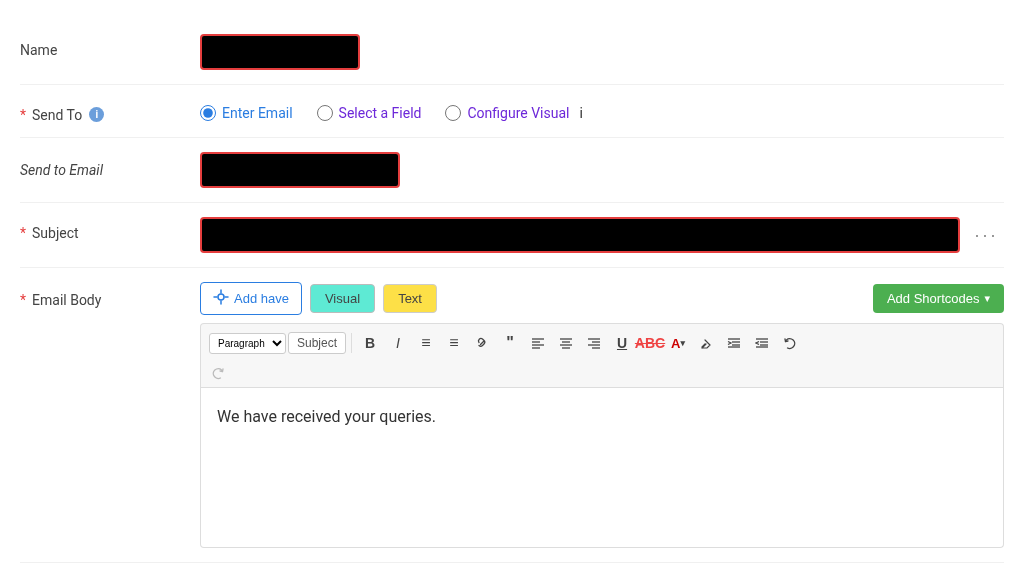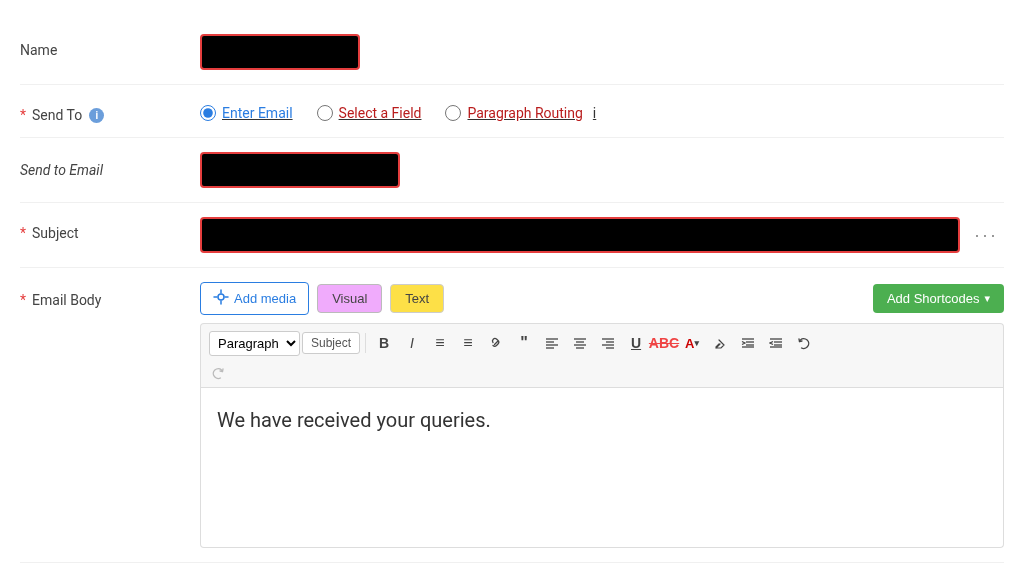--- a/index.html
+++ b/index.html
@@ -20,21 +20,21 @@
       padding: 14px 0;
       border-bottom: 1px solid #f0f0f0;
     }
     .form-label {
       width: 180px;
       min-width: 180px;
       padding-top: 8px;
       font-size: 14px;
       color: #444;
       display: flex;
-      align-items: flex-end;
+      align-items: flex-start;
       gap: 4px;
     }
     .form-label .required {
       color: #e53e3e;
       margin-right: 2px;
     }
     .form-label .info-icon {
       width: 15px;
       height: 15px;
       background: #6b9edb;
@@ -70,30 +70,29 @@
       display: flex;
       align-items: center;
       gap: 24px;
       padding-top: 6px;
     }
     .radio-option {
       display: flex;
       align-items: center;
       gap: 6px;
       cursor: pointer;
-      text-decoration: underline;
     }
     .radio-option input[type="radio"] {
       accent-color: #2a7de1;
       width: 16px;
       height: 16px;
     }
     .radio-label {
       font-size: 14px;
-      color: #b91c1c;
+      color: #6d28d9;
     }
     .radio-label.active {
       color: #2a7de1;
     }
     
     .subject-field-wrapper {
       display: flex;
       align-items: center;
       gap: 8px;
     }
@@ -141,21 +140,21 @@
     .tab-btn {
       padding: 6px 14px;
       background: #fde047;
       border: 1px solid #ccc;
       border-radius: 4px;
       font-size: 13px;
       cursor: pointer;
       color: #444;
     }
     .tab-btn.active {
-      background: #f0abfc;
+      background: #5eead4;
       border-color: #bbb;
     }
     .add-shortcodes-btn {
       margin-left: auto;
       display: flex;
       align-items: center;
       gap: 5px;
       padding: 7px 14px;
       background: #4caf50;
       border: none;
@@ -178,21 +177,21 @@
       display: flex;
       align-items: center;
       gap: 2px;
       flex-wrap: wrap;
     }
     .toolbar-select {
       padding: 3px 4px;
       border: 1px solid #ccc;
       border-radius: 3px;
       background: #fff;
-      font-size: 13px;
+      font-size: 10px;
       cursor: pointer;
     }
     .toolbar-btn-text {
       padding: 3px 8px;
       border: 1px solid #ccc;
       border-radius: 3px;
       background: #fff;
       font-size: 12px;
       cursor: pointer;
       color: #555;
@@ -233,21 +232,21 @@
       font-size: 15px;
       color: #999;
     }
     .editor-content {
       border: 1px solid #ddd;
       border-top: none;
       border-radius: 0 0 4px 4px;
       padding: 16px;
       min-height: 160px;
       background: #fff;
-      font-size: 20px;
+      font-size: 16px;
       color: #333;
       line-height: 1.6;
     }
     .send-to-email-row {
       align-items: center;
     }
     .send-to-email-label {
       padding-top: 0;
       font-style: italic;
     }
@@ -277,21 +276,21 @@
         <label class="radio-option">
           <input type="radio" name="send-to" checked="" style="">
           <span class="radio-label active">Enter Email</span>
         </label>
         <label class="radio-option">
           <input type="radio" name="send-to" style="">
           <span class="radio-label">Select a Field</span>
         </label>
         <label class="radio-option">
           <input type="radio" name="send-to" style="">
-          <span class="radio-label">Paragraph Routing</span>
+          <span class="radio-label">Configure Visual</span>
           <span class="info-icon" style="margin-left:4px;">i</span>
         </label>
       </div>
     </div>
   </div>
 
   <div class="form-row send-to-email-row">
     <div class="form-label send-to-email-label">
       <span>Send to Email</span>
     </div>
@@ -321,21 +320,21 @@
     <div class="editor-container">
 
       <div class="editor-topbar">
         <button class="add-media-btn">
           <span class="media-icon">
             <svg width="16" height="16" viewBox="0 0 16 16" fill="none" xmlns="http://www.w3.org/2000/svg">
               <circle cx="8" cy="8" r="3" stroke="#2a7de1" stroke-width="1.5"></circle>
               <path d="M8 1v3M8 12v3M1 8h3M12 8h3" stroke="#2a7de1" stroke-width="1.5" stroke-linecap="round"></path>
             </svg>
           </span>
-          <span>Add media</span>
+          <span>Add have</span>
         </button>
         <button class="tab-btn active">
           <span>Visual</span>
         </button>
         <button class="tab-btn">
           <span>Text</span>
         </button>
         <button class="add-shortcodes-btn">
           <span>Add Shortcodes</span>
           <span class="chevron">▾</span>

